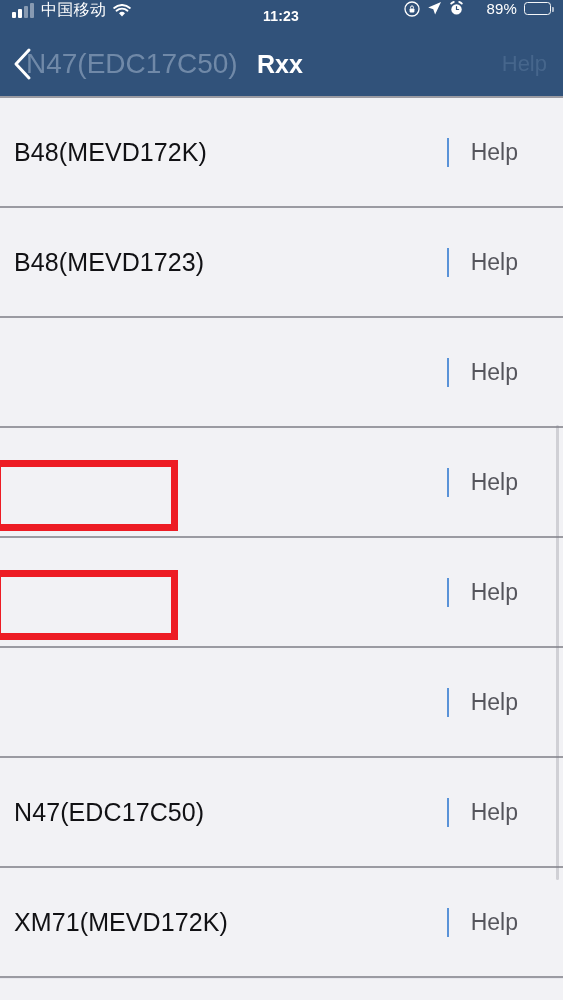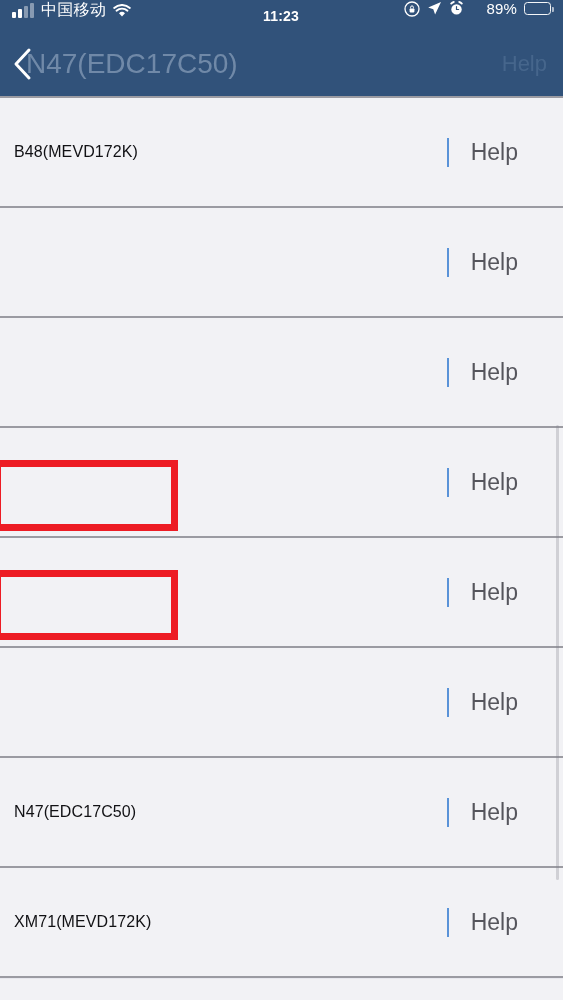--- a/index.html
+++ b/index.html
@@ -125,21 +125,21 @@
     box-shadow:0 -1px 0 #e2e2e8, 0 1px 0 #e8e8ee;
   }
   .row{
     height:108px; width:100%;
     display:flex; align-items:center;
     background:#f2f2f5;
     position:relative;
     padding:0 14px;
   }
   .row-label{
-    font-size:16px;
+    font-size:25px;
     color:#111114;
     letter-spacing:.1px;
     white-space:nowrap;
   }
   .row-right{
     margin-left:auto;
     display:flex; align-items:center;
     gap:22px;
     padding-right:31px;
   }
@@ -226,34 +226,36 @@
   <div class="nav-ghost-title">N47(EDC17C50)</div>
 
   <div class="nav-back">
     <span>
       <svg class="chevron" viewBox="0 0 28 40">
         <path d="M21 6 L8 20 L21 34" stroke="#ffffff" stroke-width="3" fill="none" stroke-linecap="round" stroke-linejoin="round"></path>
       </svg>
     </span>
   </div>
 
+  <div class="nav-prev-title">Rxx</div>
   <div class="nav-ghost-help">Help</div>
 </div>
 
 <div class="list" id="list-root">
     <div class="sep"></div>
     <div class="row">
       <div class="row-label">B48(MEVD172K)</div>
       <div class="row-right">
         <div class="help-divider" style="background: rgb(90, 147, 216);"></div>
         <div class="help-label">Help</div>
       </div>
     </div>
     <div class="sep"></div>
     <div class="row">
+      <div class="row-label">B48(MEVD1723)</div>
       <div class="row-right">
         <div class="help-divider" style="background: rgb(90, 147, 216);"></div>
         <div class="help-label">Help</div>
       </div>
     </div>
     <div class="sep"></div>
     <div class="row">
       <div class="row-right">
         <div class="help-divider" style="background: rgb(90, 147, 216);"></div>
         <div class="help-label">Help</div>

